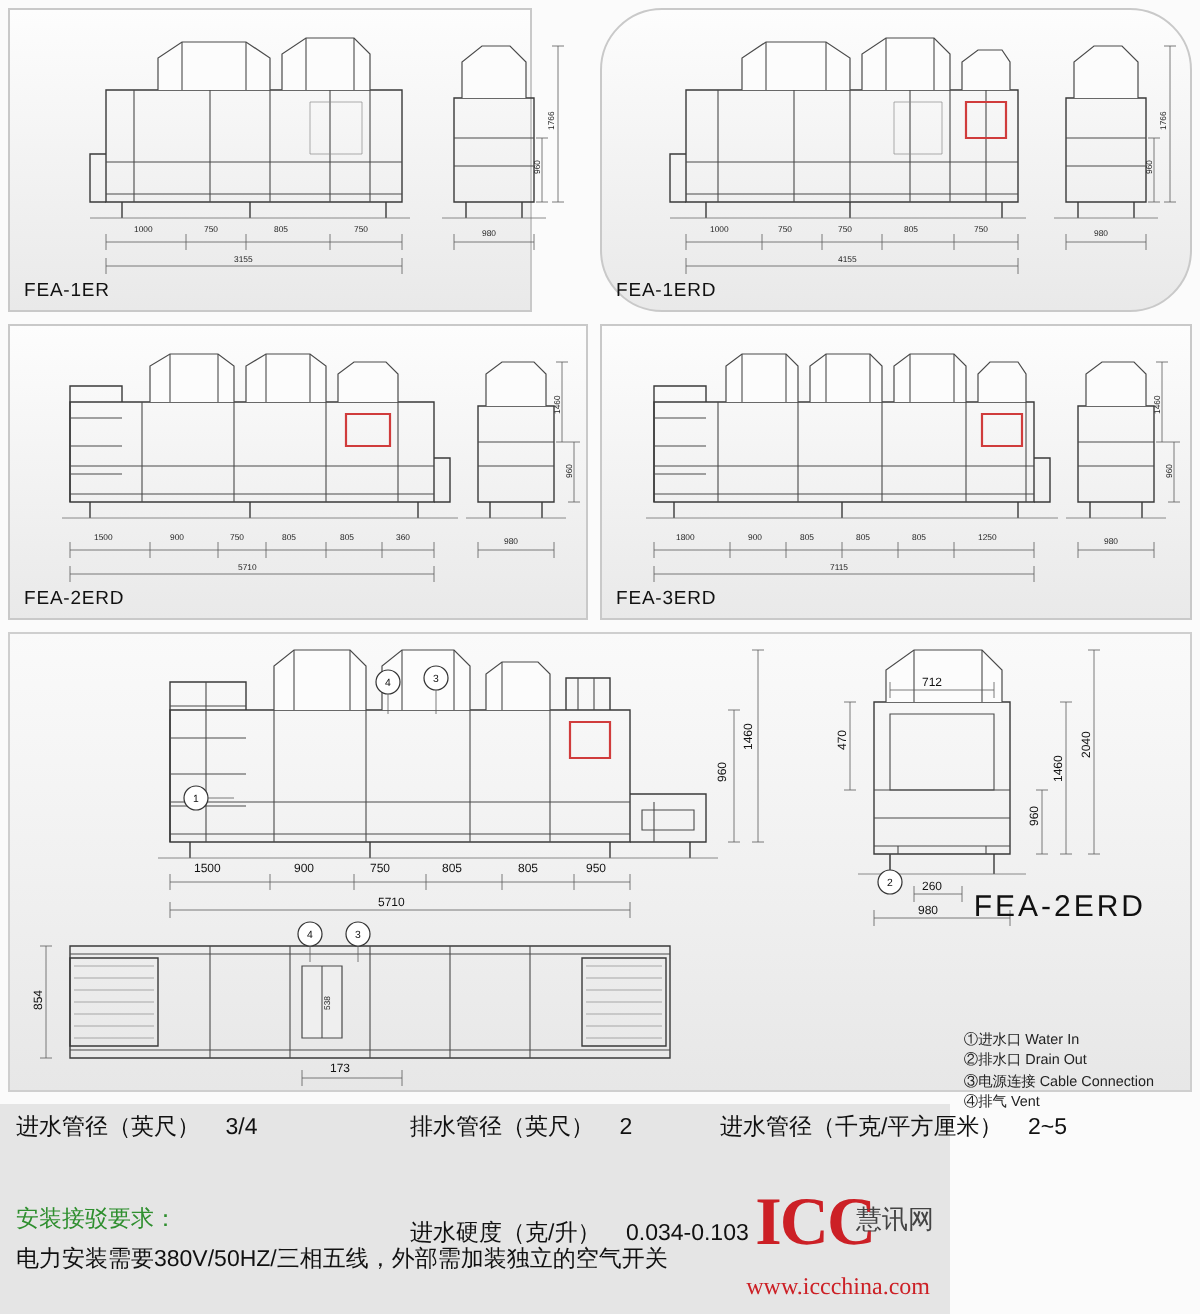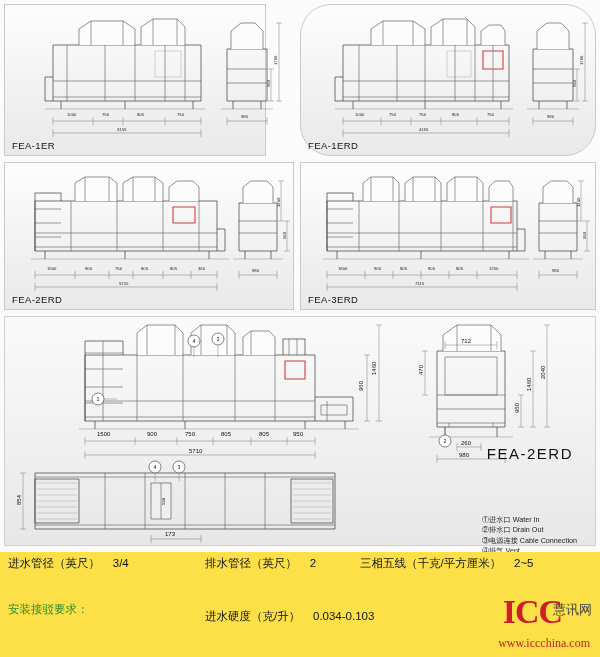--- a/index.html
+++ b/index.html
@@ -55,22 +55,22 @@
   .redl { fill:none; stroke:#d03c3c; stroke-width:1.1; }
   .dimtxt { font-family:"Liberation Sans", sans-serif; font-size:4.2px; fill:#222; }
   .dimtxt7 { font-family:"Liberation Sans", sans-serif; font-size:6px; fill:#111; }
   .cir { fill:#fff; stroke:#333; stroke-width:.6; }
   .cirtxt { font-family:"Liberation Sans", sans-serif; font-size:5.2px; fill:#111; text-anchor:middle; }
   .fillg { fill:#efefef; stroke:#4a4a4a; stroke-width:.6; }
   .fillw { fill:#fcfcfc; stroke:#4a4a4a; stroke-width:.6; }
 
   
   .specs {
-    position:absolute; left:0; top:552px; width:600px; height:105px;
-    background:#fde047;
+    position:absolute; left:0; top:552px; width:475px; height:105px;
+    background:#e5e5e5;
   }
   .specrow {
     position:absolute; font-size:11.5px; color:#111;
     font-family:"Liberation Sans", sans-serif; white-space:nowrap;
   }
   .r1 { left:8px; top:4px; }
   .r1b{ left:205px;top:4px; }
   .r1c{ left:360px;top:4px; }
   .r2 { left:8px; top:24px; }
   .r2b{ left:205px;top:41px;margin-top:16px; }
@@ -449,27 +449,28 @@
 <div class="specs">
   <div class="specrow r1">
     <span>进水管径（英尺）</span>
     &nbsp;&nbsp;&nbsp;<span>3/4</span>
   </div>
   <div class="specrow r1b">
     <span>排水管径（英尺）</span>
     &nbsp;&nbsp;&nbsp;<span>2</span>
   </div>
   <div class="specrow r1c">
-    <span>三相五线（千克/平方厘米）</span>
+    <span>进水管径（千克/平方厘米）</span>
     &nbsp;&nbsp;&nbsp;<span>2~5</span>
   </div>
   <div class="specrow r2b">
     <span>进水硬度（克/升）</span>
     &nbsp;&nbsp;&nbsp;<span>0.034-0.103</span>
   </div>
   <div class="note">安装接驳要求：</div>
+  <div class="specrow l3">电力安装需要380V/50HZ/三相五线，外部需加装独立的空气开关</div>
 
   <div class="wm">
     <div class="icc">ICC</div>
     <div class="cn">慧讯网</div>
     <div class="url">www.iccchina.com</div>
   </div>
 </div>
 
 </body></html>

